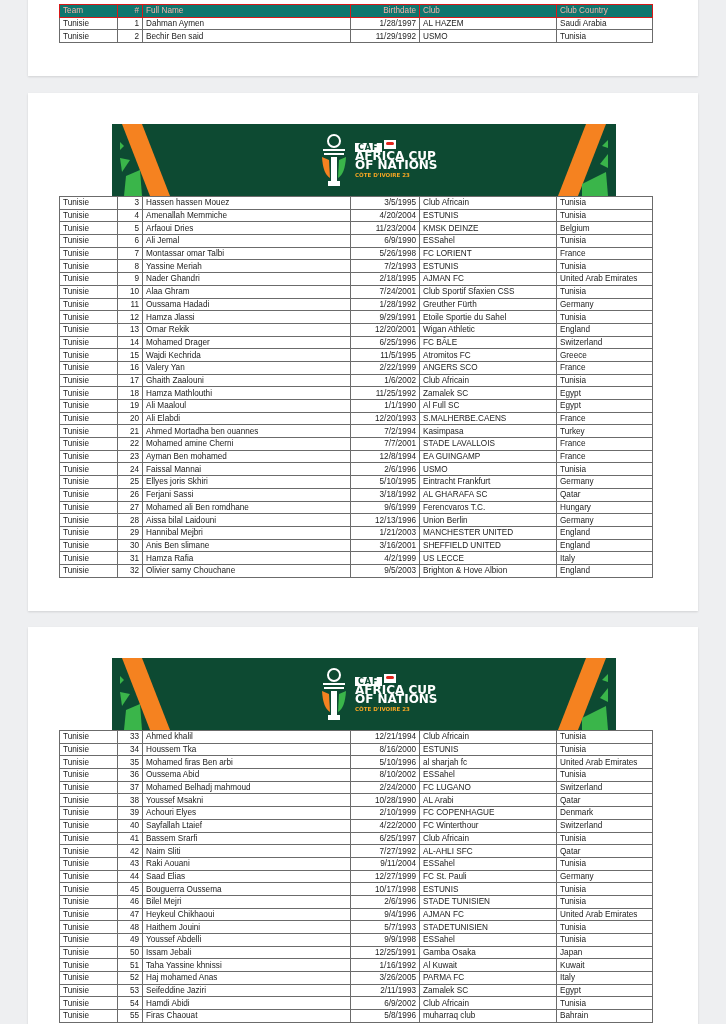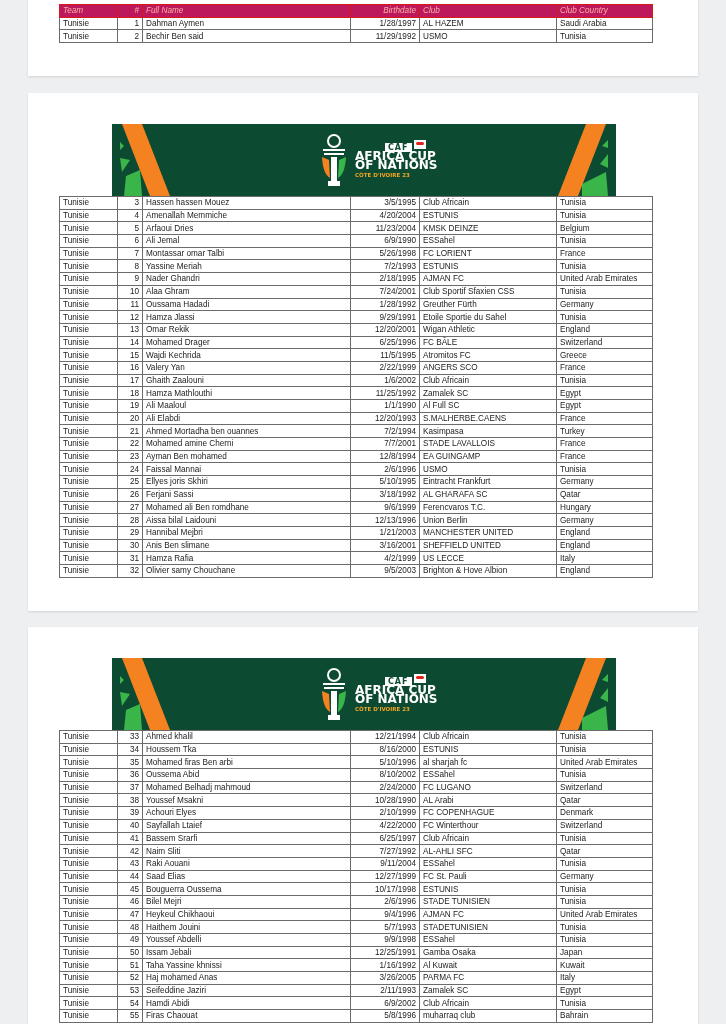--- a/index.html
+++ b/index.html
@@ -22,39 +22,39 @@
   .logo {
     position: absolute; left: 205px; top: 8px; width: 100px; height: 58px;
   }
   .logo-text {
     position: absolute; left: 38px; top: 8px; color: #fff;
     font-family: "DejaVu Sans", sans-serif; font-weight: bold;
     line-height: 9px;
   }
   .caf-box {
     display: inline-block; background: #fff; color: #0d4a32;
-    font-size: 8px; padding: 0 3px; height: 9px; line-height: 9px; letter-spacing: 1px; margin-left: 30px;
+    font-size: 8px; padding: 0 3px; height: 9px; line-height: 9px; letter-spacing: 1px;
   }
   .total-box {
     display: inline-block; background: #fff; width: 12px; height: 9px; margin-left: 2px;
     vertical-align: top; position: relative;
   }
   .total-box::before { content:""; position:absolute; left:2px; top:2px; width:8px; height:3px; background:#e2231a; border-radius:2px; }
   .logo-line { font-size: 12px; display: block; white-space: nowrap; }
   .logo-sub { font-size: 5.5px; color: #f5a623; display: block; white-space: nowrap; margin-top: 1px; }
   table {
     position: absolute; left: 31px; width: 593px;
     border-collapse: collapse; table-layout: fixed;
     font-size: 8.2px; color: #222;
   }
   td, th {
     border: 1px solid #6b6b6b; height: 11.7px; padding: 0 3px;
     white-space: nowrap; overflow: hidden; line-height: 11px;
   }
-  th { background: #be185d; color: #f7b0a8; font-weight: normal; text-align: left; border-color:#d81818;font-style:italic; }
+  th { background: #0f766e; color: #f7b0a8; font-weight: normal; text-align: left; border-color:#d81818; }
   .num, .date { text-align: right; }
   col.c-team { width: 58px; }
   col.c-num { width: 25px; }
   col.c-name { width: 208px; }
   col.c-date { width: 69px; }
   col.c-club { width: 137px; }
   col.c-country { width: 96px; }
 </style>
 </head>
 <body>

